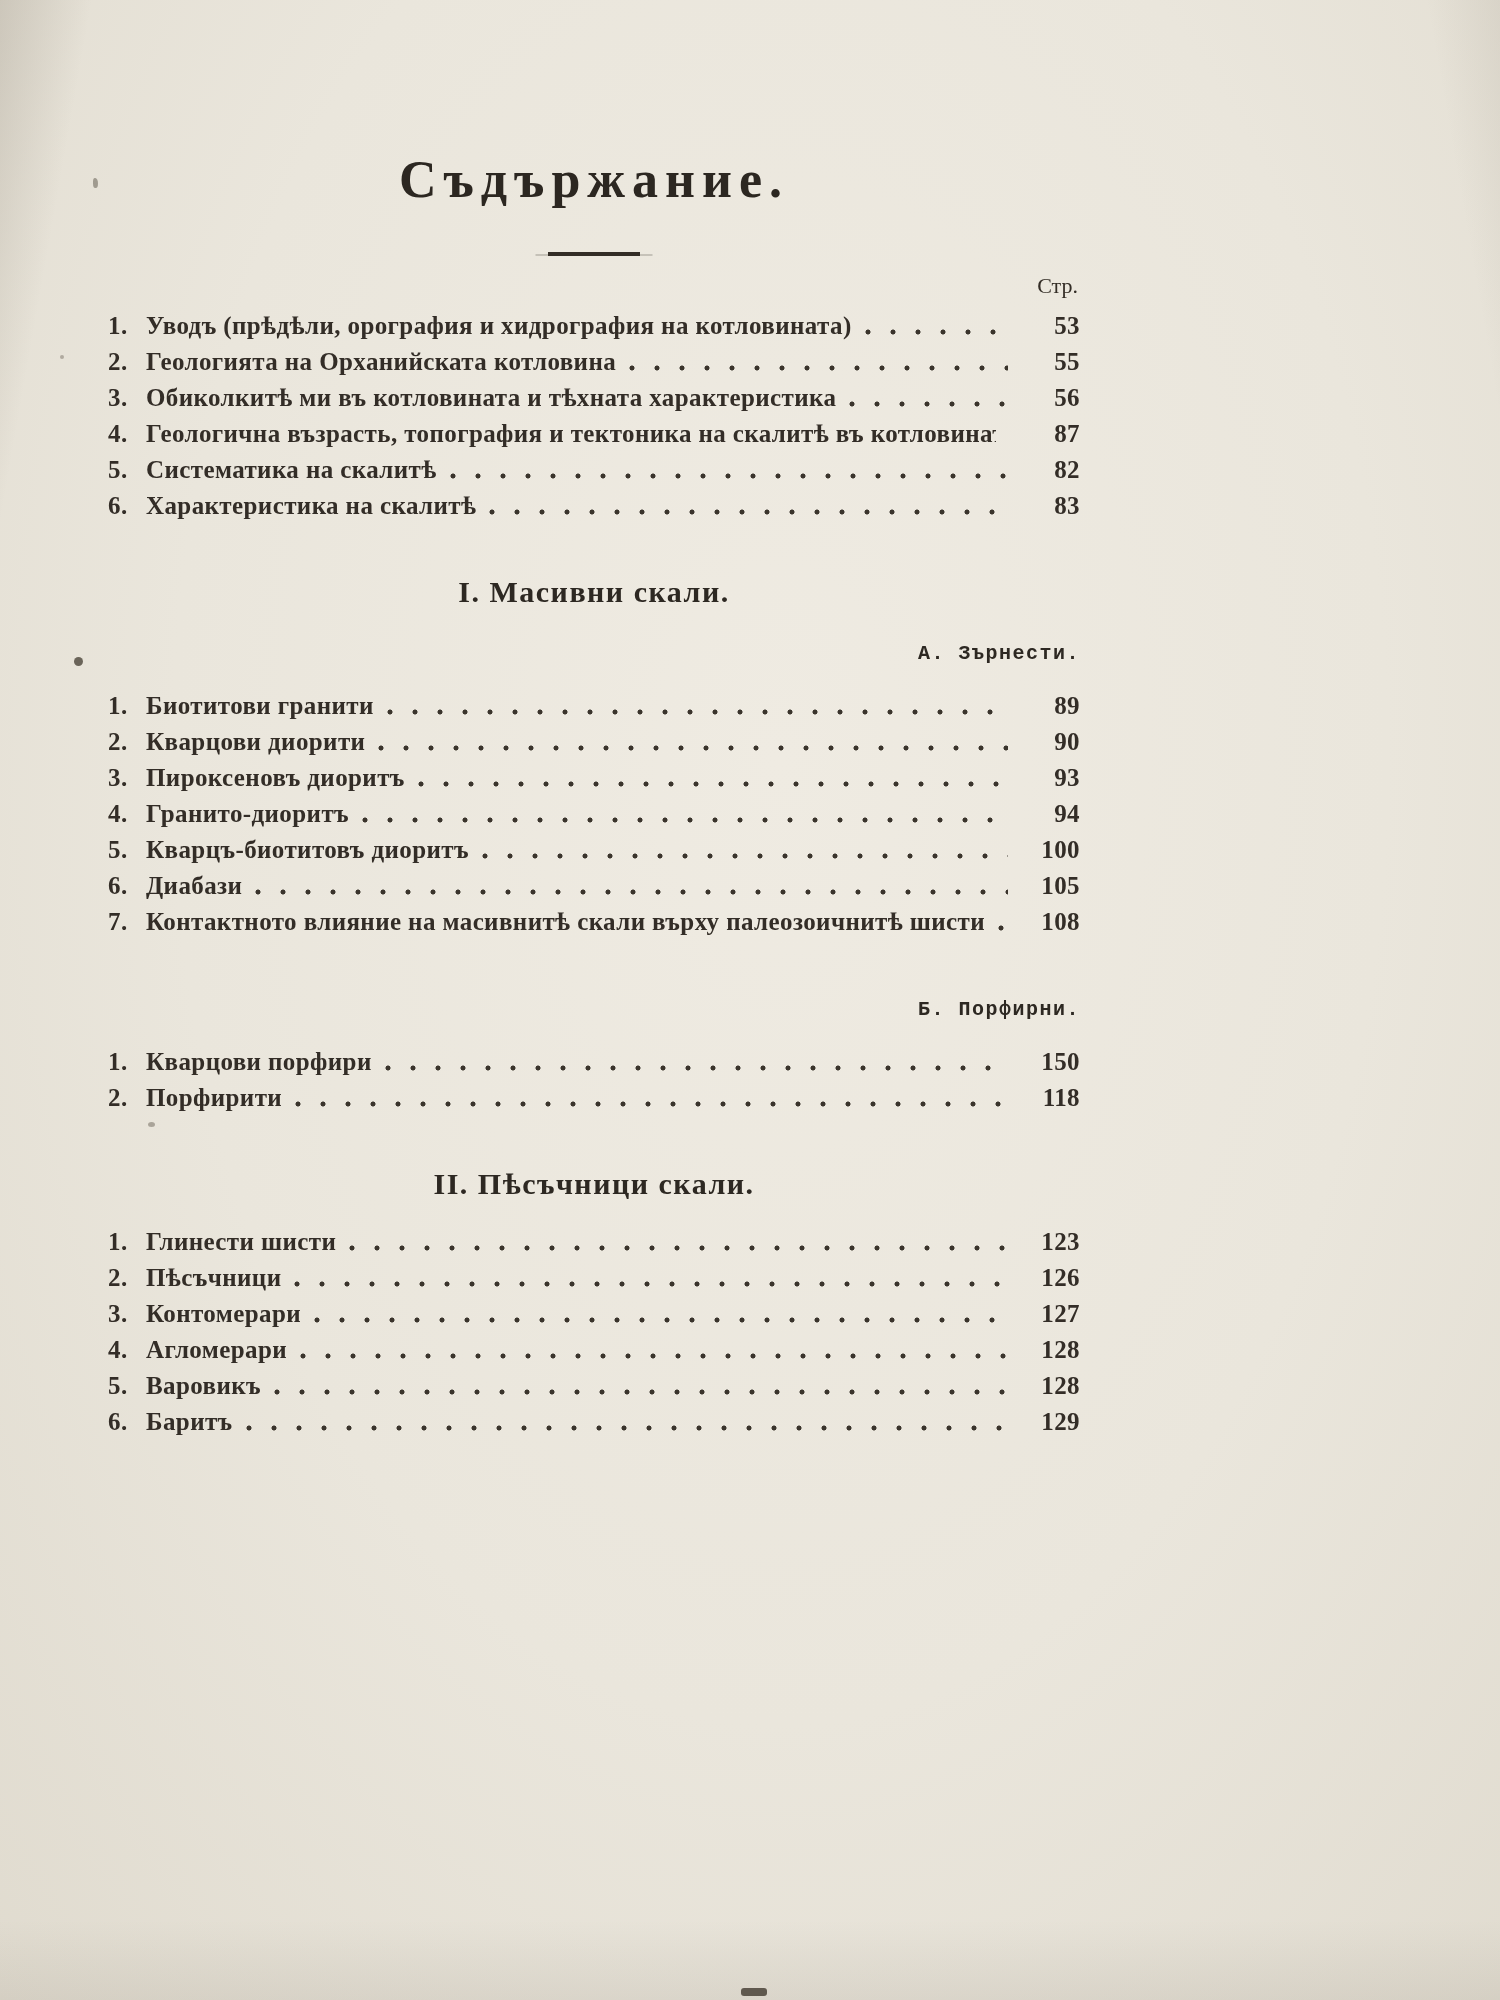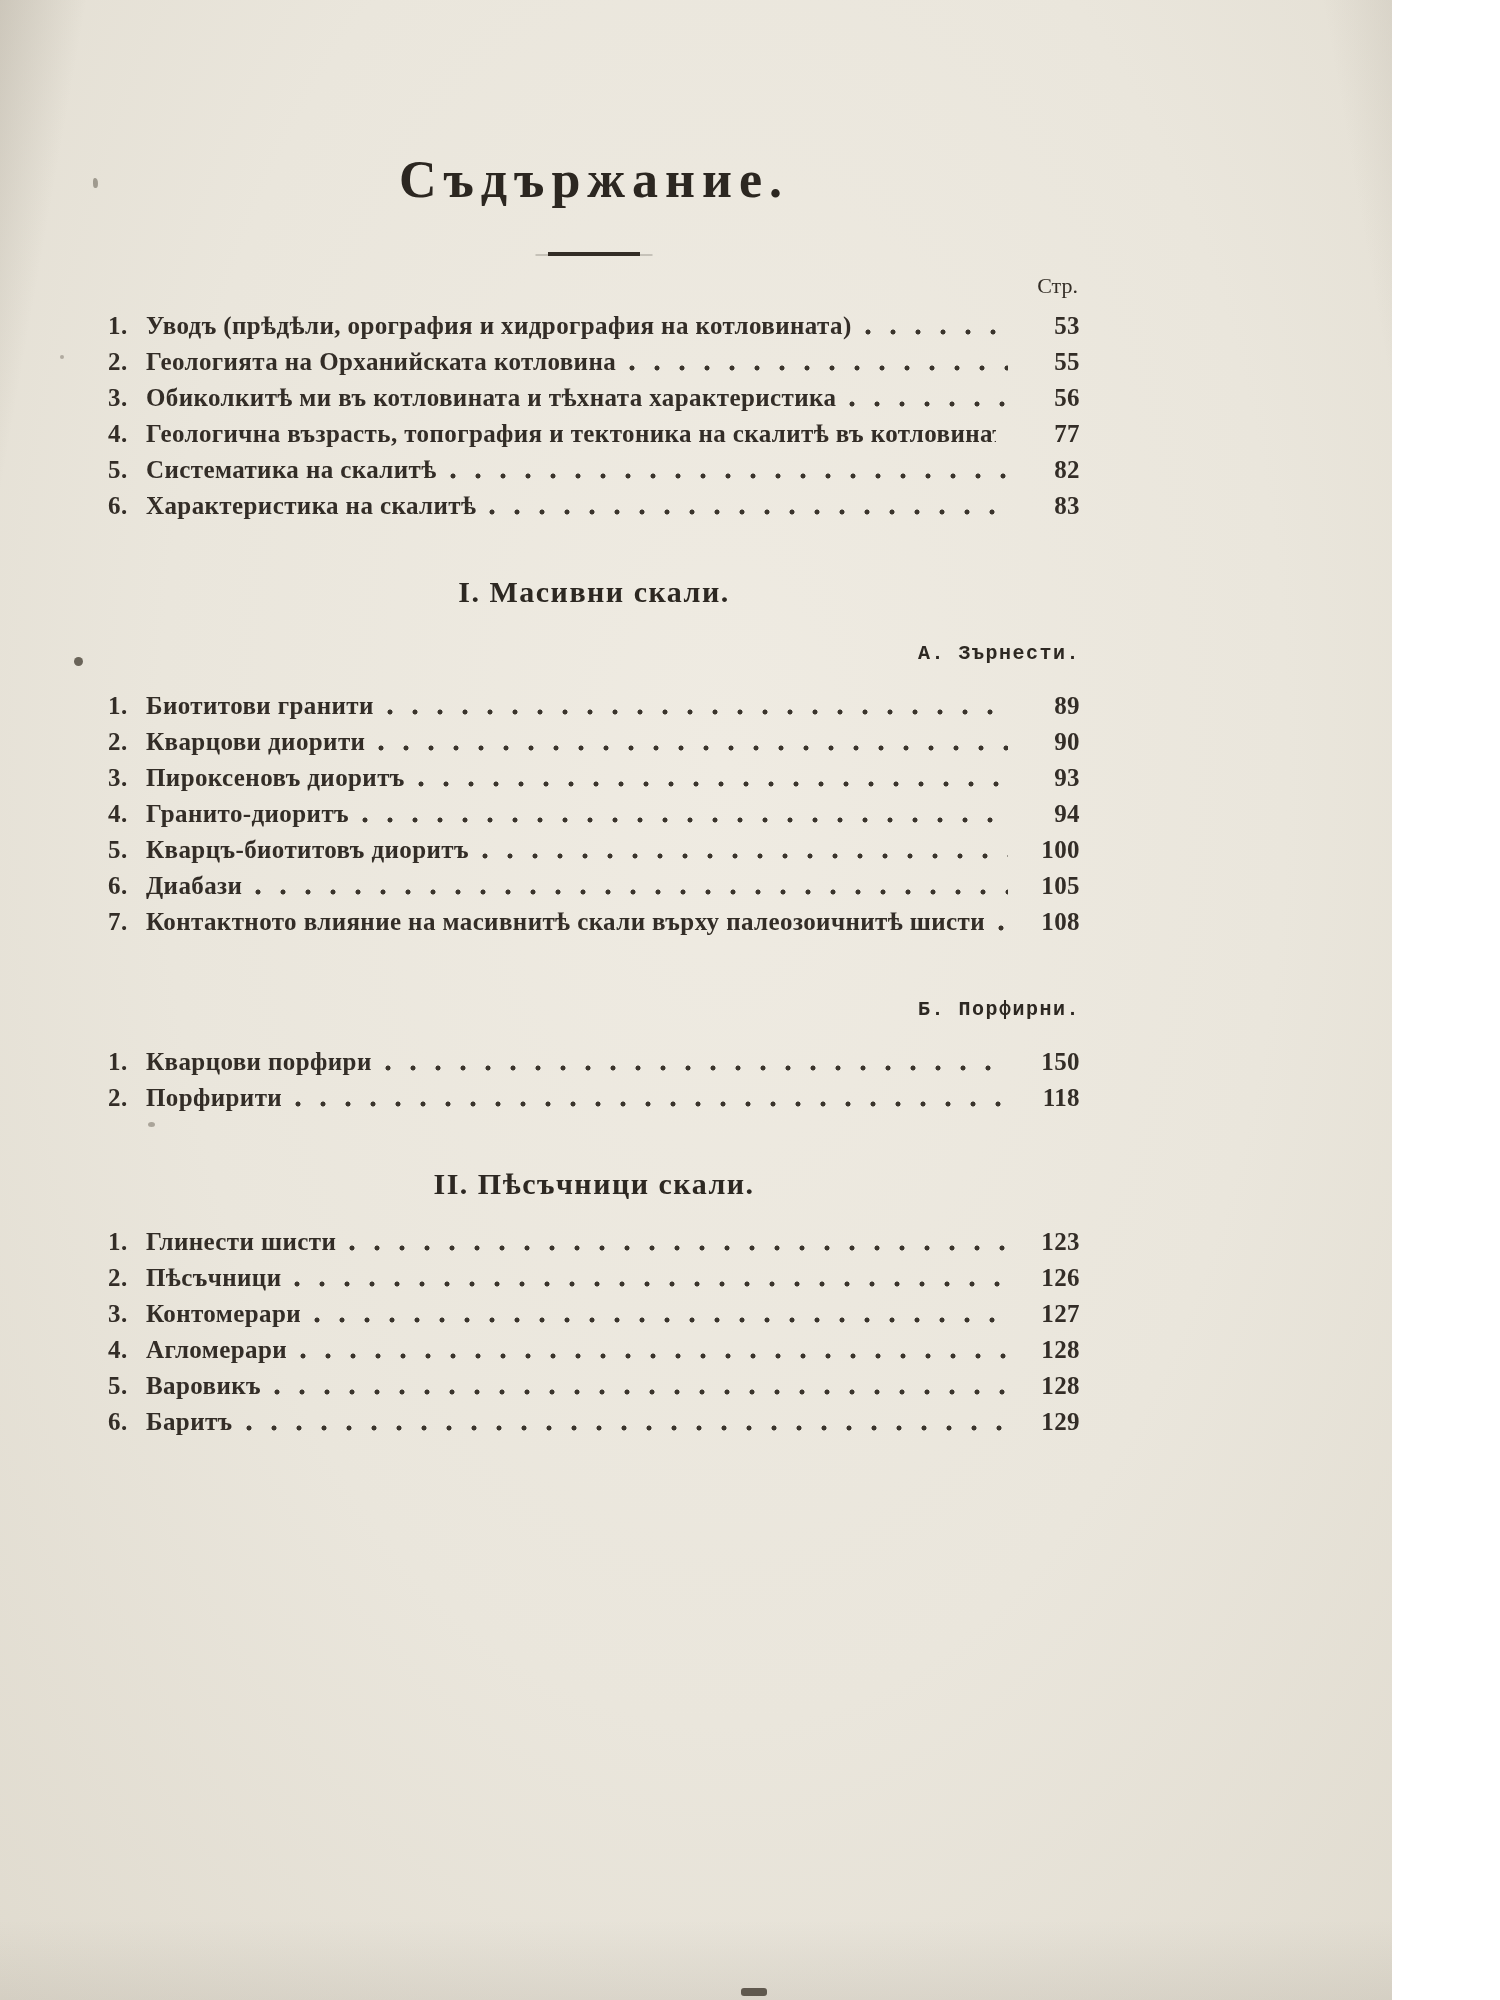--- a/index.html
+++ b/index.html
@@ -8,21 +8,21 @@
   }
   body {
     width: 1500px;
     height: 2000px;
     overflow: hidden;
     font-family: "Liberation Serif", "DejaVu Serif", serif;
     color: #2f2a24;
   }
   .sheet {
     position: relative;
-    width: 1392px;
+    width: 1500px;
     height: 2000px;
     background:
       linear-gradient(100deg, rgba(110,100,85,0.20) 0%, rgba(110,100,85,0.0) 5%),
       linear-gradient(260deg, rgba(110,100,85,0.10) 0%, rgba(110,100,85,0.0) 4%),
       linear-gradient(0deg, rgba(110,100,85,0.10) 0%, rgba(110,100,85,0.0) 4%),
       radial-gradient(ellipse at 52% 38%, #efebe2 0%, #eae6dc 55%, #e0dbcf 100%);
   }
   .content {
     position: absolute;
     left: 108px;
@@ -151,21 +151,21 @@
       <div class="row">
         <span class="num">3.</span>
         <span class="label">Обиколкитѣ ми въ котловината и тѣхната характеристика</span>
         <span class="leader"></span>
         <span class="pagenum">56</span>
       </div>
       <div class="row">
         <span class="num">4.</span>
         <span class="label">Геологична възрасть, топография и тектоника на скалитѣ въ котловината</span>
         <span class="leader"></span>
-        <span class="pagenum">77</span>
+        <span class="pagenum">87</span>
       </div>
       <div class="row">
         <span class="num">5.</span>
         <span class="label">Систематика на скалитѣ</span>
         <span class="leader"></span>
         <span class="pagenum">82</span>
       </div>
       <div class="row">
         <span class="num">6.</span>
         <span class="label">Характеристика на скалитѣ</span>

